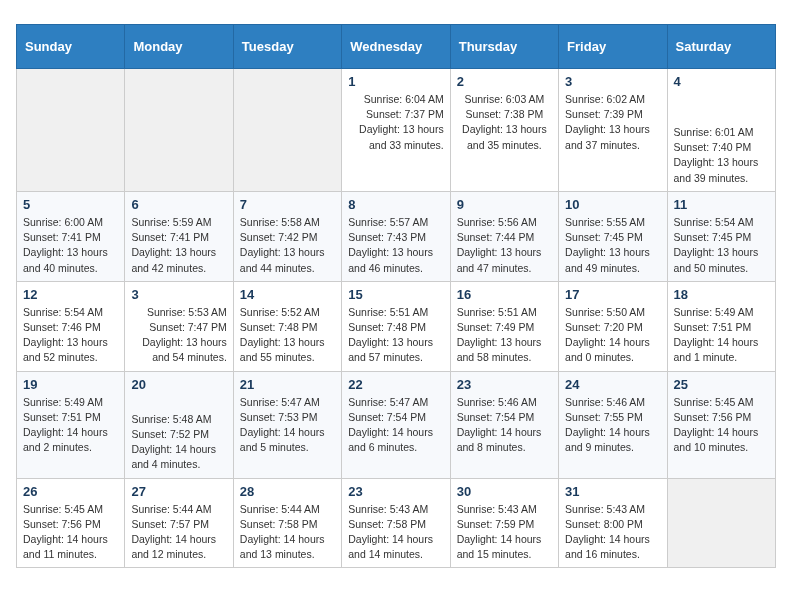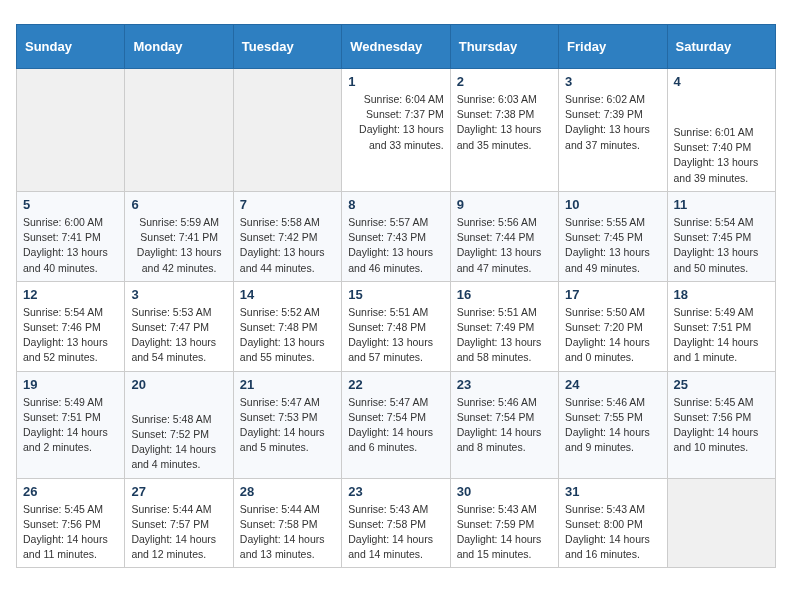--- a/index.html
+++ b/index.html
@@ -113,21 +113,21 @@
         <td class="empty-cell"></td>
         <td>
           <div class="day-num">1</div>
           <div class="day-info" style="white-space: pre-line; text-align: right;">Sunrise: 6:04 AM
 Sunset: 7:37 PM
 Daylight: 13 hours
 and 33 minutes.</div>
         </td>
         <td>
           <div class="day-num">2</div>
-          <div class="day-info" style="white-space: pre-line;">Sunrise: 6:03 AM
+          <div class="day-info" style="white-space: pre-line; text-align: center;">Sunrise: 6:03 AM
 Sunset: 7:38 PM
 Daylight: 13 hours
 and 35 minutes.</div>
         </td>
         <td>
           <div class="day-num">3</div>
           <div class="day-info" style="white-space: pre-line;">Sunrise: 6:02 AM
 Sunset: 7:39 PM
 Daylight: 13 hours
 and 37 minutes.</div>
@@ -143,21 +143,21 @@
       <tr>
         <td>
           <div class="day-num">5</div>
           <div class="day-info" style="white-space: pre-line;">Sunrise: 6:00 AM
 Sunset: 7:41 PM
 Daylight: 13 hours
 and 40 minutes.</div>
         </td>
         <td>
           <div class="day-num">6</div>
-          <div class="day-info" style="white-space: pre-line; text-align: center;">Sunrise: 5:59 AM
+          <div class="day-info" style="white-space: pre-line;">Sunrise: 5:59 AM
 Sunset: 7:41 PM
 Daylight: 13 hours
 and 42 minutes.</div>
         </td>
         <td>
           <div class="day-num">7</div>
           <div class="day-info" style="white-space: pre-line;">Sunrise: 5:58 AM
 Sunset: 7:42 PM
 Daylight: 13 hours
 and 44 minutes.</div>
@@ -194,21 +194,21 @@
       <tr>
         <td>
           <div class="day-num">12</div>
           <div class="day-info" style="white-space: pre-line;">Sunrise: 5:54 AM
 Sunset: 7:46 PM
 Daylight: 13 hours
 and 52 minutes.</div>
         </td>
         <td>
           <div class="day-num">3</div>
-          <div class="day-info" style="white-space: pre-line;">Sunrise: 5:53 AM
+          <div class="day-info" style="white-space: pre-line; text-align: right;">Sunrise: 5:53 AM
 Sunset: 7:47 PM
 Daylight: 13 hours
 and 54 minutes.</div>
         </td>
         <td>
           <div class="day-num">14</div>
           <div class="day-info" style="white-space: pre-line;">Sunrise: 5:52 AM
 Sunset: 7:48 PM
 Daylight: 13 hours
 and 55 minutes.</div>

